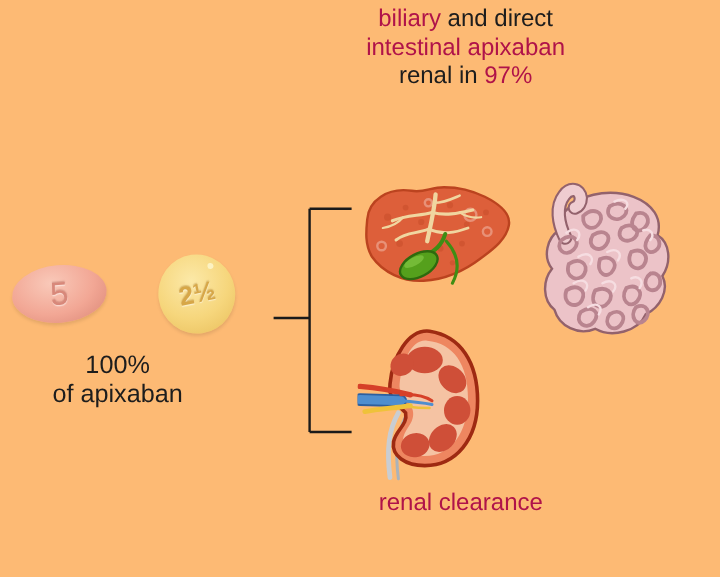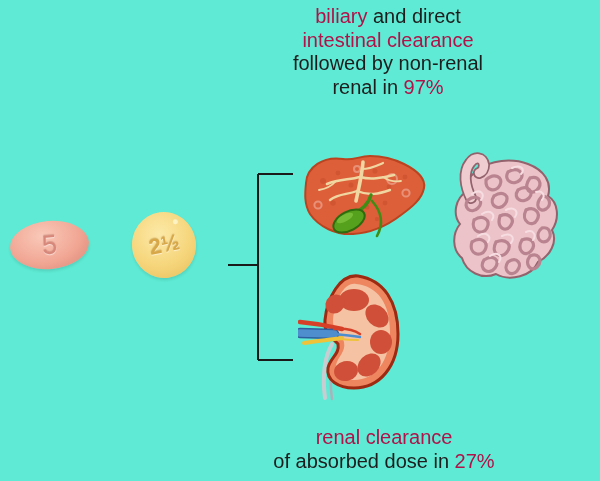--- a/index.html
+++ b/index.html
@@ -1,23 +1,23 @@
 <!DOCTYPE html>
 <html style="--accent: #b01349; --text: #1d1d1d; --line: #1a1a1a; --liver: #dd5f3a; --liver-outline: #bb431f; --bile-duct: #f0d6a0; --gallbladder: #55a01c; --intestine: #ecc3c8; --intestine-outline: #93626c; --kidney: #ee8660; --kidney-outline: #9e2a12; --kidney-pyramid: #cf4f38; --renal-vein: #4e8ecf; --renal-artery: #d64028; --ureter-yellow: #efc23a; --pill-pink: #f2a795; --pill-yellow: #f6d67c;"><head>
 <meta charset="utf-8">
 <style>
   html,body{margin:0;padding:0;background:#fff;}
   .stage{
-    position:relative;width:600px;height:481px;background:#5eead4;overflow:hidden;
+    position:relative;width:600px;height:481px;background:#fdba74;overflow:hidden;
     font-family:"Liberation Sans",sans-serif;color:var(--text,#1d1d1d);
   }
   .note{position:absolute;text-align:center;font-size:20px;line-height:23.5px;}
   .accent{color:var(--accent,#b01349);}
   .top-note{left:253px;top:5px;width:270px;}
-  .bottom-note{left:248px;top:425px;width:272px;line-height:24px;}
+  .bottom-note{left:248px;top:407px;width:272px;line-height:24px;}
   .source-label{left:18px;top:293px;width:160px;font-size:21px;line-height:24px;}
   .pill{position:absolute;display:flex;align-items:center;justify-content:center;}
   .pill-pink{
     left:10px;top:221px;width:79px;height:48px;border-radius:50%;
     background:radial-gradient(ellipse at 42% 30%,#f9c9b9 0%,#f2a795 55%,#e2907f 86%,#d88573 100%);
     transform:rotate(-5deg);box-shadow:0 2px 3px rgba(0,0,0,0.10);
   }
   .pill-pink span{
     color:#d8887a;font-size:27px;
     text-shadow:0 1px 1px rgba(255,255,255,0.55),0 -1px 1px rgba(150,70,60,0.30);
@@ -37,38 +37,39 @@
   }
   svg.art{position:absolute;}
 </style>
 </head>
 <body>
 
 <div class="stage">
 
   <div class="note top-note">
     <div><span class="accent">biliary</span><span> and direct</span></div>
-    <div><span class="accent">intestinal clearance</span></div>
-    <div>followed by non-renal</div>
+    <div><span class="accent">intestinal apixaban</span></div>
     <div><span>renal in </span><span class="accent">97%</span></div>
   </div>
 
   <svg class="art" style="left:225px;top:168px" width="75" height="200" viewBox="0 0 75 200">
     <path d="M 3,97 H 33 M 33,6 V 192 M 33,6 H 68 M 33,192 H 68" fill="none" stroke="#1a1a1a" stroke-width="2"></path>
   </svg>
 
   <div class="pill pill-pink">
     <span>5</span>
   </div>
 
   <div class="pill pill-yellow">
     <span>2½</span>
   </div>
 
   <div class="note source-label">
+    <div>100%</div>
+    <div>of apixaban</div>
   </div>
 
   <svg class="art" style="left:293px;top:147px" width="135" height="100" viewBox="0 0 135 100">
     <path d="M 13,36 C 14,20 30,9 50,12 C 60,14 66,9 77,9 C 90,9 101,12 111,17
              C 123,23 133,31 131,41 C 129,52 119,60 108,68 C 95,78 78,86 60,87
              C 43,88 26,80 17,67 C 11,57 12,46 13,36 Z" style="fill:var(--liver,#dd5f3a);stroke:var(--liver-outline,#bb431f);stroke-width:2"></path>
     <g opacity="0.45" fill="#c44a28">
       <circle cx="30" cy="34" r="3"></circle>
         <circle cx="45" cy="26" r="2.4"></circle>
         <circle cx="58" cy="38" r="2.6"></circle>
@@ -169,16 +170,15 @@
       <path d="M 2,63 L 36,64" style="stroke:var(--renal-vein,#4e8ecf)" stroke-width="7.5"></path>
       <path d="M 6,73 C 18,71 30,70 44,68" style="stroke:var(--ureter-yellow,#efc23a)" stroke-width="4"></path>
       <path d="M 36,59 C 48,58 56,60 62,64" style="stroke:var(--renal-artery,#d64028)" stroke-width="2.5"></path>
       <path d="M 36,64 C 48,65 56,66 62,67" style="stroke:var(--renal-vein,#4e8ecf)" stroke-width="2.5"></path>
       <path d="M 42,69 C 50,70 56,70 60,70" style="stroke:var(--ureter-yellow,#efc23a)" stroke-width="2"></path>
     </g>
   </svg>
 
   <div class="note bottom-note">
     <div><span class="accent">renal clearance</span></div>
-    <div><span>of absorbed dose in </span><span class="accent">27%</span></div>
   </div>
 
 </div>
 
 </body></html>

